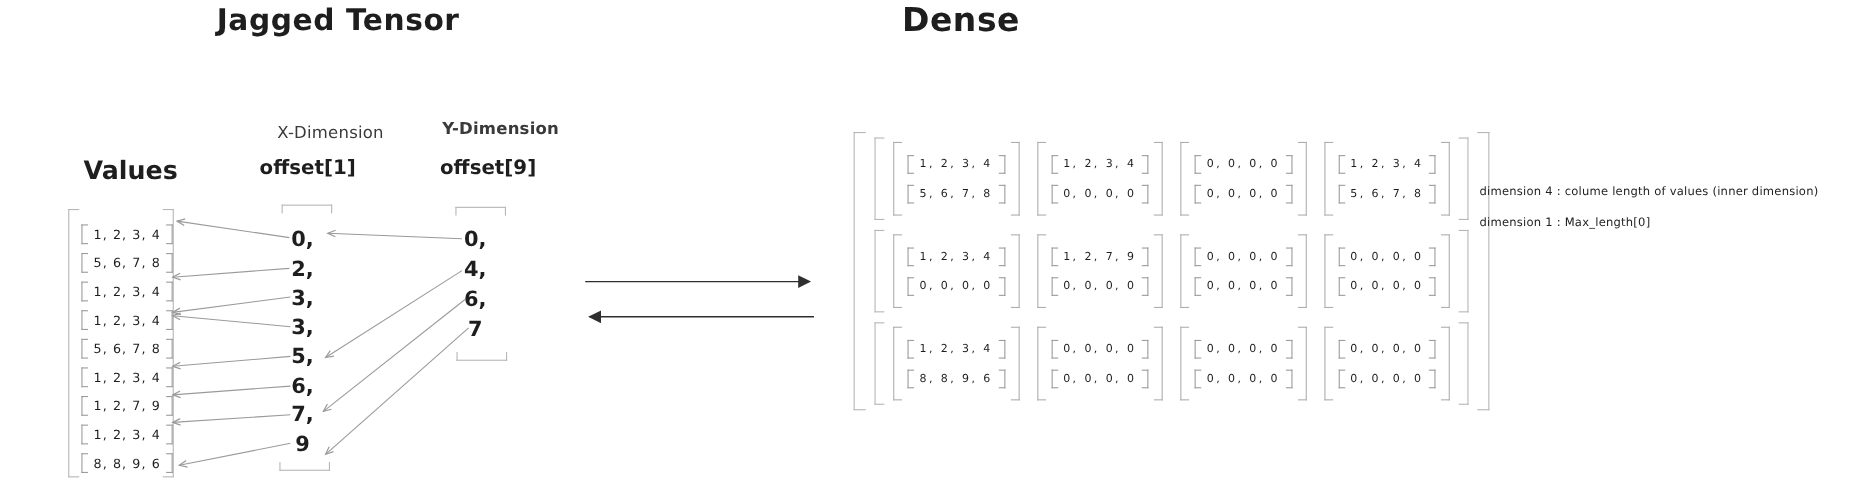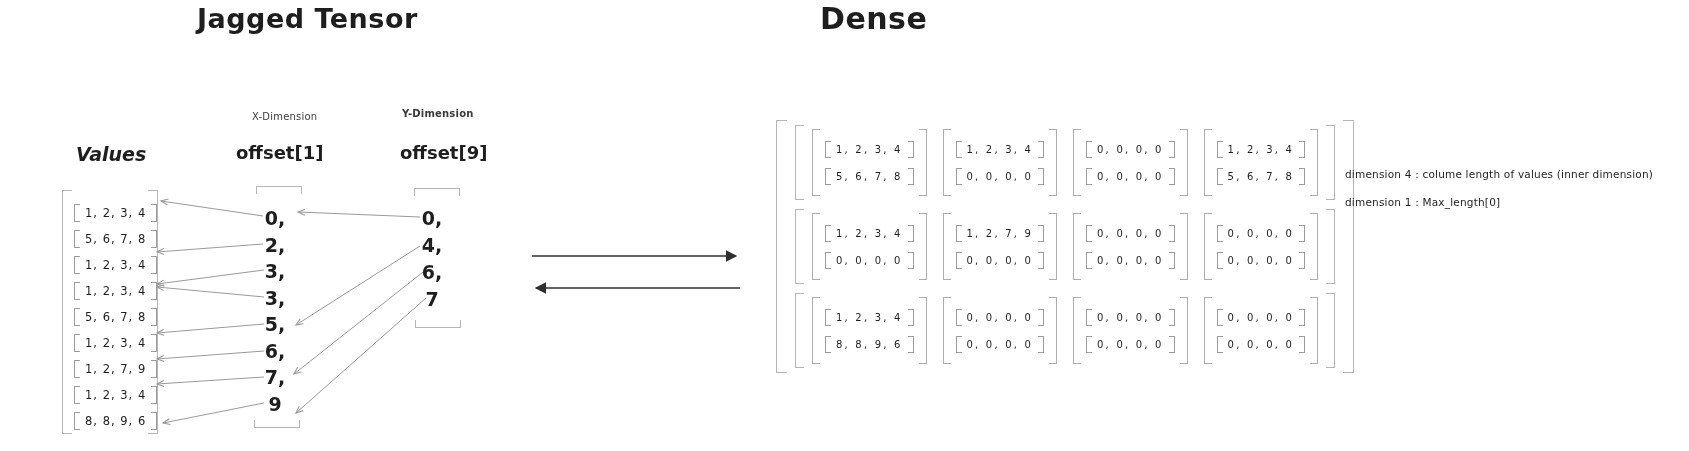--- a/index.html
+++ b/index.html
@@ -7,21 +7,21 @@
     --arrow:#9a9a9a; --arrow-dark:#2f2f2f; --bg:#ffffff;
   }
   html,body{margin:0;padding:0;background:#fff;}
   .stage{position:relative;width:1689px;height:451px;background:var(--bg);
          font-family:"DejaVu Sans",sans-serif;color:var(--text);overflow:hidden;}
   .abs{position:absolute;}
   .title{font-weight:700;white-space:nowrap;letter-spacing:.5px;}
   .jagged-title{left:197px;top:3px;font-size:27px;}
   .dense-title{left:820px;top:1px;font-size:30px;}
   .col-label{font-weight:600;font-size:18px;white-space:nowrap;}
-  .dim-label{font-size:10px;color:#3a3a3a;white-space:nowrap;letter-spacing:.2px;}
+  .dim-label{font-size:15px;color:#3a3a3a;white-space:nowrap;letter-spacing:.2px;}
 
   
   .sb{flex:0 0 auto;width:5px;height:15px;}
   .sb.l{border-left:1.3px solid var(--bracket-dark);border-top:1.3px solid var(--bracket-dark);border-bottom:1.3px solid var(--bracket-dark);}
   .sb.r{border-right:1.3px solid var(--bracket-dark);border-top:1.3px solid var(--bracket-dark);border-bottom:1.3px solid var(--bracket-dark);}
 
   
   .tb{width:9px;}
   .tb.l{border-left:1.5px solid var(--bracket);border-top:1.5px solid var(--bracket);border-bottom:1.5px solid var(--bracket);}
   .tb.r{border-right:1.5px solid var(--bracket);border-top:1.5px solid var(--bracket);border-bottom:1.5px solid var(--bracket);}
@@ -67,21 +67,21 @@
 </head>
 <body>
 
 <div class="stage">
 
   <div class="abs title jagged-title">Jagged Tensor</div>
   <div class="abs title dense-title">Dense</div>
 
   <div class="abs dim-label" style="left:252px;top:111px;">X-Dimension</div>
   <div class="abs dim-label" style="left:402px;top:108px;font-weight:bold;">Y-Dimension</div>
-  <div class="abs col-label" style="left:76px;top:143px;font-size:19px;font-style:italic;">Values</div>
+  <div class="abs col-label" style="left:76px;top:143px;font-size:23px;">Values</div>
   <div class="abs col-label" style="left:236px;top:142px;">offset[1]</div>
   <div class="abs col-label" style="left:400px;top:142px;">offset[9]</div>
 
   <div class="abs tb l" style="left:62px;top:190px;height:242px;"></div>
   <div class="abs tb r" style="left:148px;top:190px;height:242px;"></div>
 
   <div class="abs values-rows">
     <div class="vrow">
         <span class="sb l"></span>
         <span class="vtxt">1, 2, 3, 4</span>

